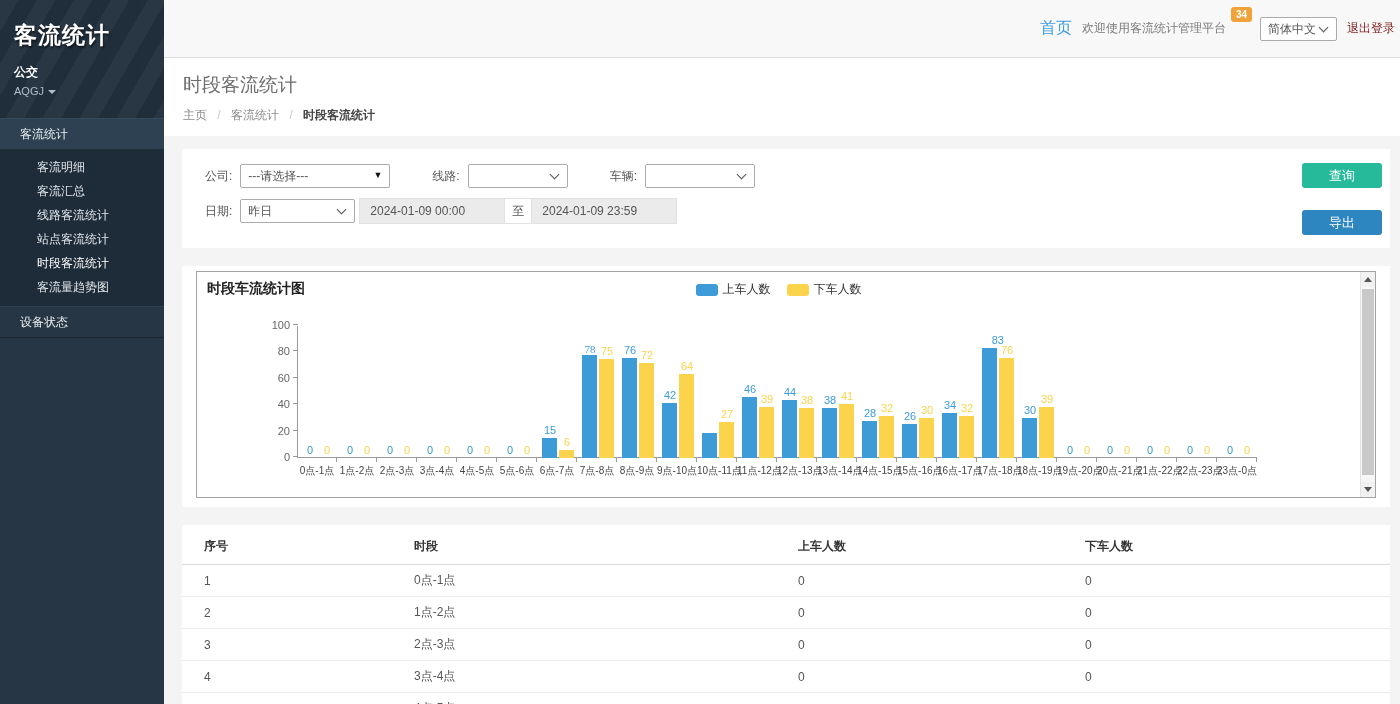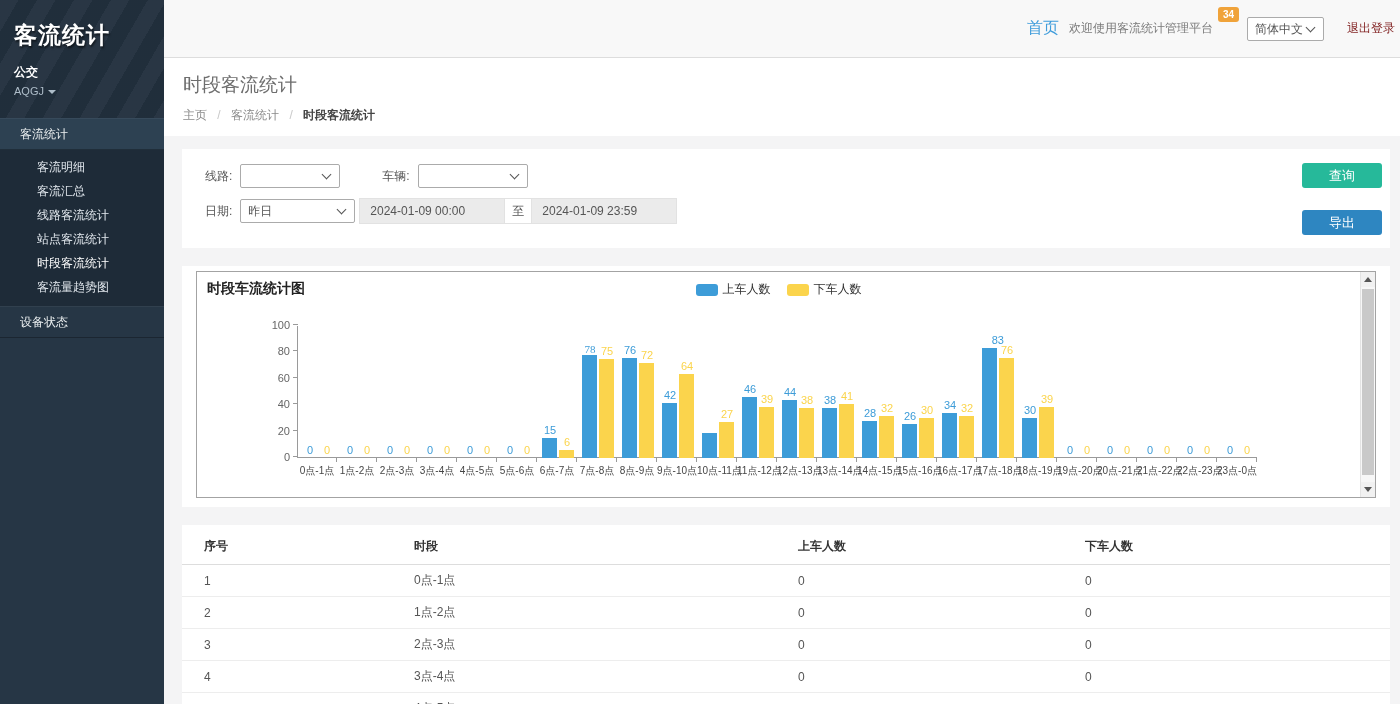--- a/index.html
+++ b/index.html
@@ -26,21 +26,21 @@
 
   
   .main { margin-left:164px; height:704px; }
 
   .topbar { height:58px; background:#F8F8F8; border-bottom:1px solid #DDDDDD;
             display:flex; align-items:center; justify-content:flex-end; padding-right:5px; }
   .home-link { color:#3E9CDB; font-size:16px; margin-right:10px; cursor:pointer; }
   .welcome { color:#7A7A7A; font-size:12px; }
   .notif-badge { background:#F0A33A; color:#fff; font-size:10px; font-weight:bold; border-radius:3px;
                  padding:2px 5px; align-self:flex-start; margin:7px 8px 0 5px; cursor:pointer; }
-  .lang-wrap { margin-right:23px; }
+  .lang-wrap { margin-right:10px; }
   .lang-wrap select { width:100px; height:22px; font-size:12px; color:#222; border:1px solid #808080;
                       border-radius:2px; background:#fff; padding:0 18px 0 5px; }
   .logout { color:#7f1d1d; font-size:12px; cursor:pointer; }
 
   .content-head { background:#fff; padding:14px 0 12px 19px; }
   .content-head h2 { margin:0 0 9px; font-size:19px; font-weight:normal; color:#6E6E6E; }
   .crumbs { font-size:12px; color:#8A8A8A; }
   .crumbs .sep { color:#C8C8C8; margin:0 7px; }
   .crumbs .link { cursor:pointer; }
   .crumbs .current { color:#444; font-weight:bold; }
@@ -152,20 +152,24 @@
       <span class="sep">/</span>
       <span class="current">时段客流统计</span>
     </div>
   </div>
 
   <div class="content">
 
     <div class="card filter-card">
       <div>
         <div class="frow">
+          <div class="fgroup">
+            <label>公司:</label>
+            <span class="sel filled w150"><select class="w150"><option>---请选择---</option></select></span>
+          </div>
           <div class="fgroup">
             <label>线路:</label>
             <span class="sel w100"><select><option></option></select></span>
           </div>
           <div class="fgroup">
             <label>车辆:</label>
             <span class="sel w110"><select><option></option></select></span>
           </div>
         </div>
         <div class="frow" style="margin-bottom:0;">

